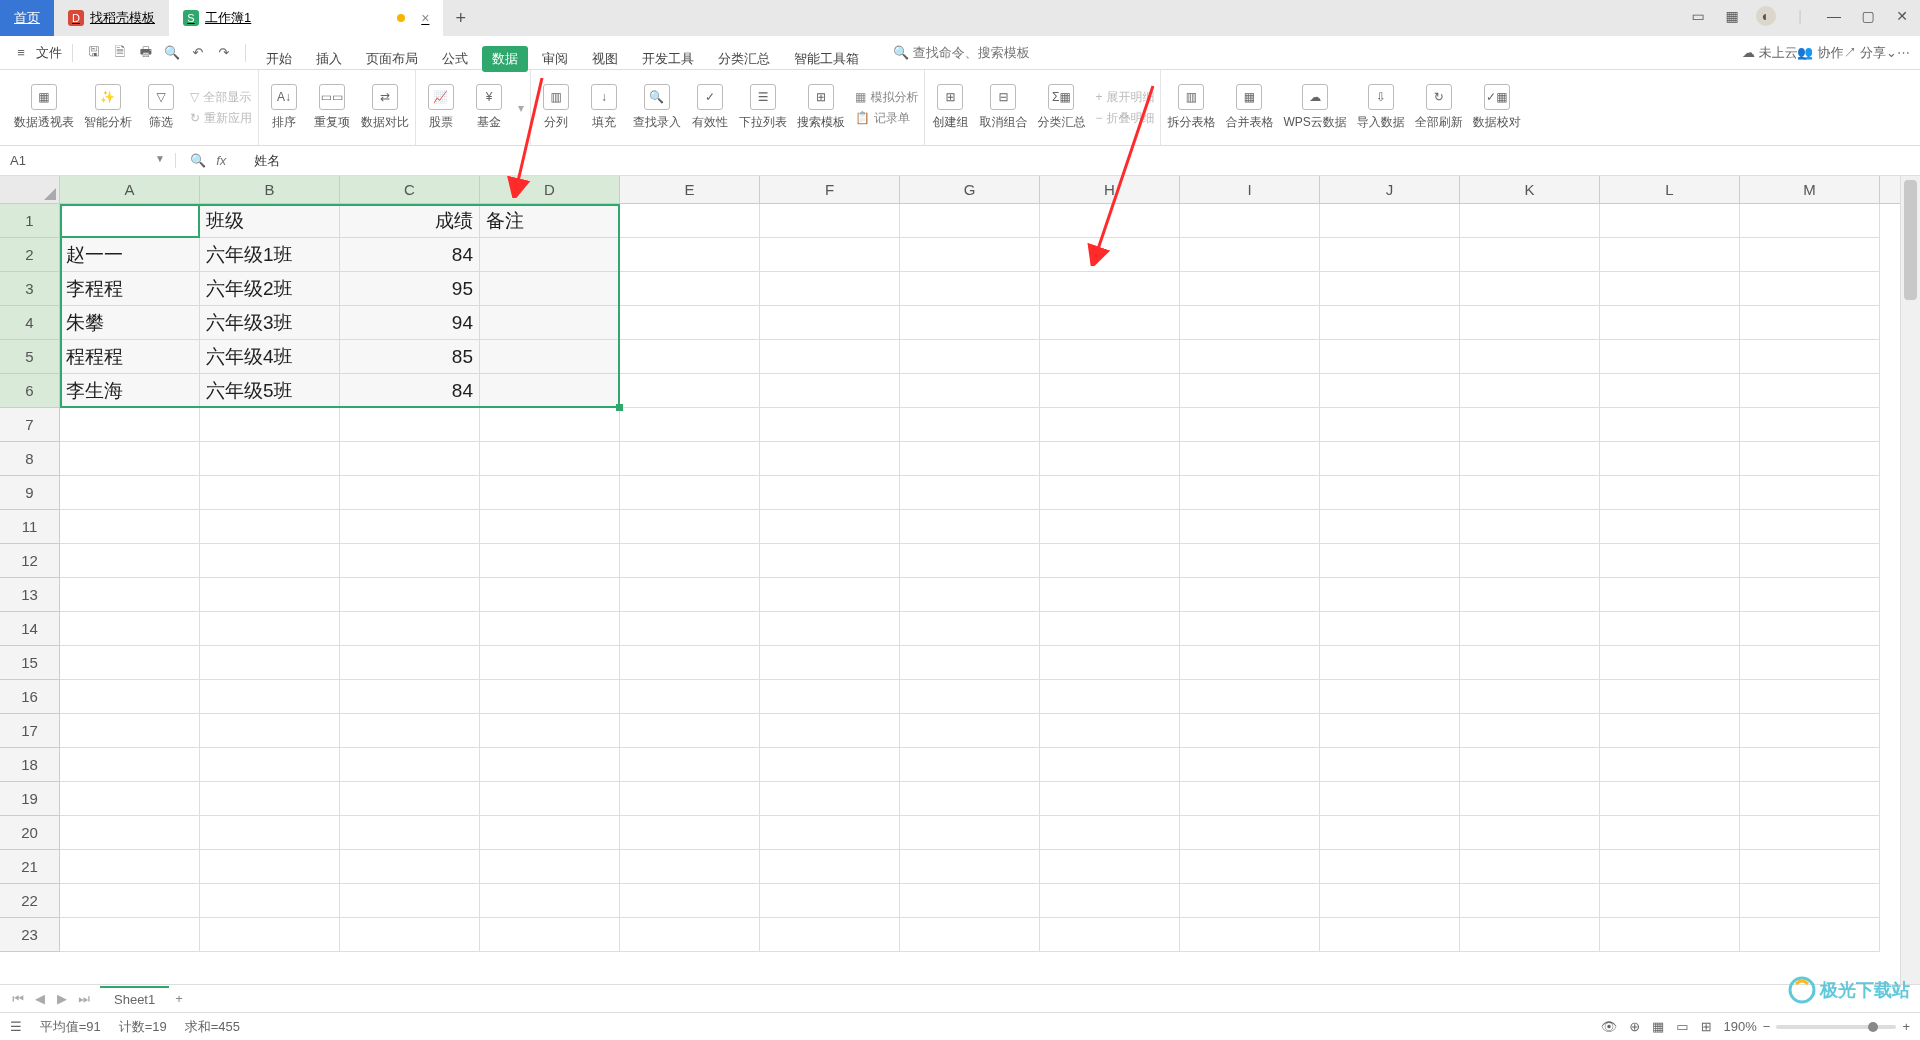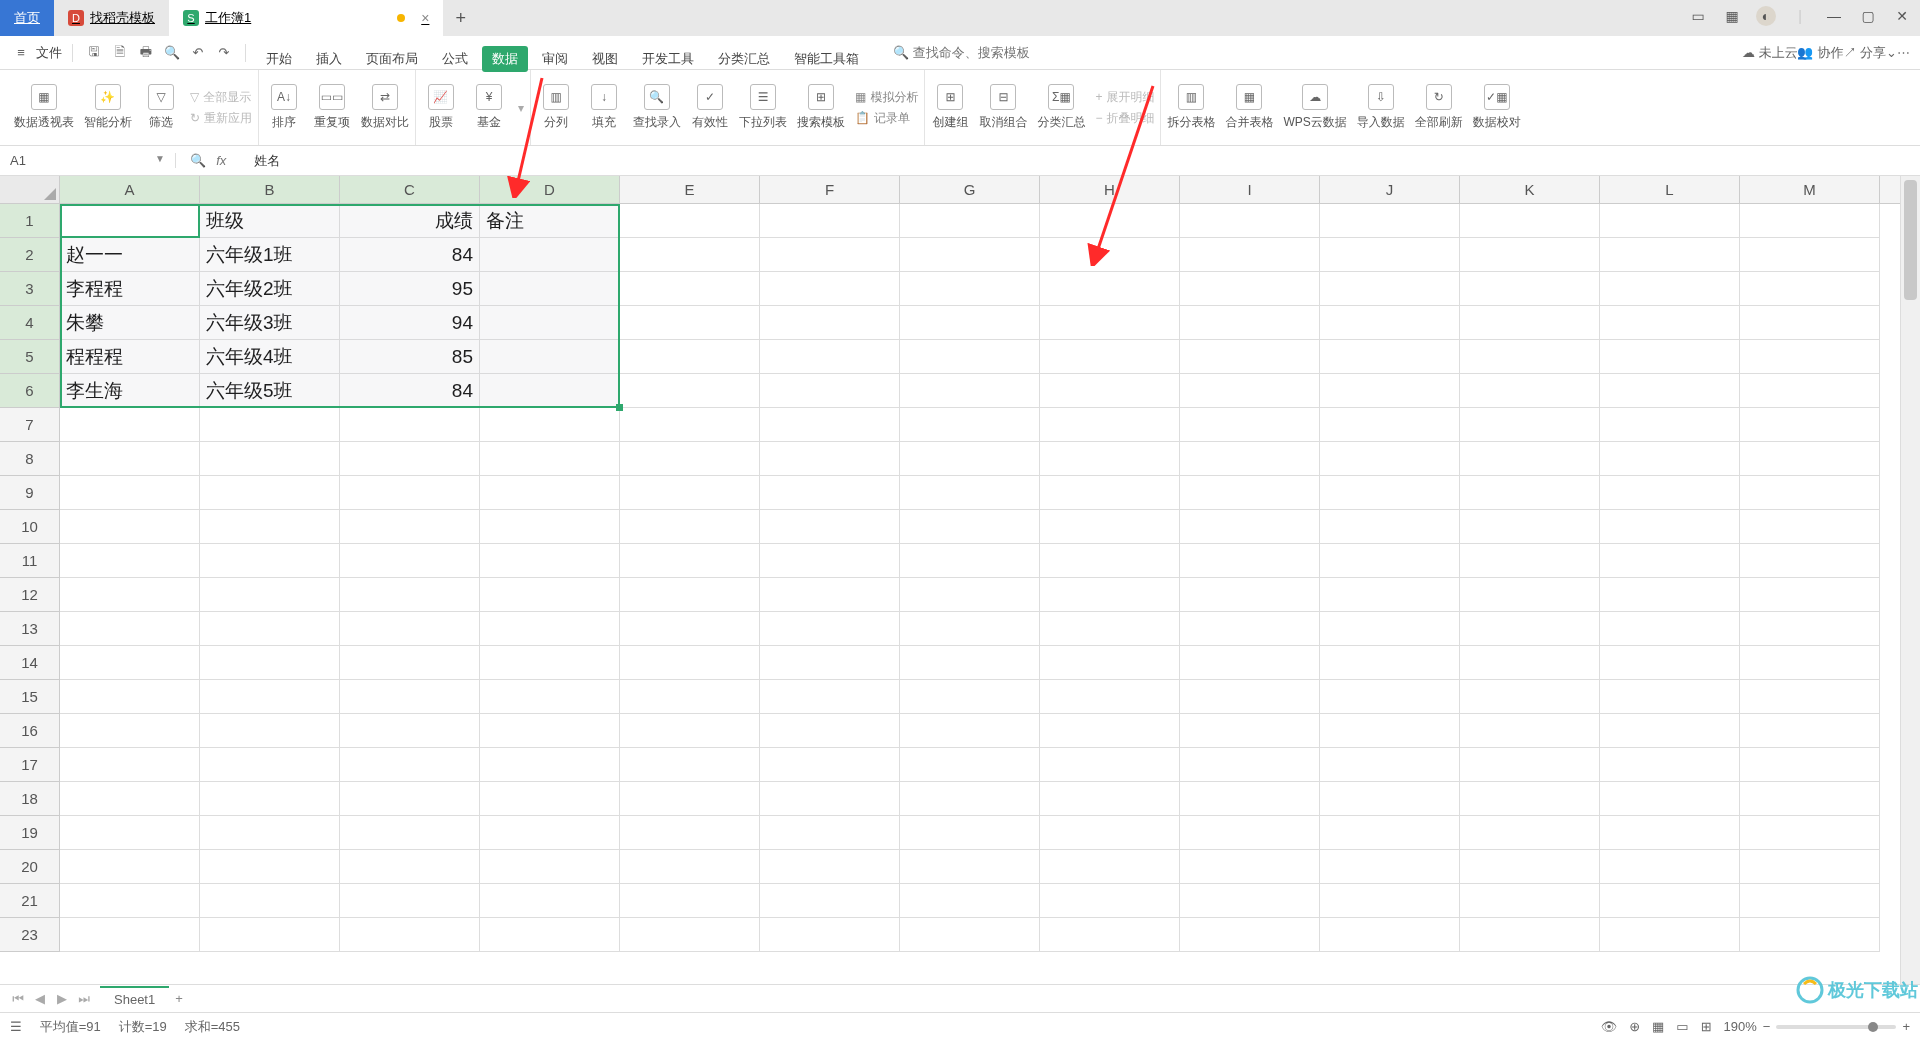--- a/index.html
+++ b/index.html
@@ -55,21 +55,21 @@
 .sheet-tab{height:28px;display:flex;align-items:center;border-top:1px solid #ddd;font-size:13px;color:#666;padding:0 8px;gap:6px;}
 .sheet-tab .nav{display:flex;gap:2px;}
 .sheet-tab .nav span{width:20px;text-align:center;color:#aaa;}
 .sheet-tab .sh{padding:4px 14px;border-top:2px solid #2ea86d;background:#fff;}
 .sheet-tab .plus{color:#888;}
 .status{height:28px;display:flex;align-items:center;border-top:1px solid #ddd;font-size:13px;color:#666;padding:0 10px;gap:18px;}
 .status .right{margin-left:auto;display:flex;gap:12px;align-items:center;}
 .status .zoom{display:flex;align-items:center;gap:6px;}
 .status .slider{width:120px;height:4px;background:#ddd;position:relative;border-radius:2px;}
 .status .slider .dot{position:absolute;width:10px;height:10px;background:#888;border-radius:50%;top:-3px;left:92px;}
-.watermark{position:absolute;right:2px;bottom:36px;display:flex;align-items:center;color:#4fc3d6;font-size:18px;font-weight:bold;gap:4px;pointer-events:none;opacity:.9}
+.watermark{position:absolute;right:10px;bottom:36px;display:flex;align-items:center;color:#4fc3d6;font-size:18px;font-weight:bold;gap:4px;pointer-events:none;opacity:.9}
 .scrollbar-v{position:absolute;right:0;top:0;bottom:0;width:20px;background:#f0f0f0;border-left:1px solid #ddd;}
 .scrollbar-v .thumb{position:absolute;left:3px;right:3px;top:4px;height:120px;background:#c8c8c8;border-radius:4px;}
 </style>
 </head>
 <body>
 
 <div class="title-tabs">
   <div class="tab home">首页</div>
   <div class="tab">
     <span class="red">D</span>
@@ -412,36 +412,20 @@
         <div class="cell"></div>
         <div class="cell"></div>
         <div class="cell"></div>
         <div class="cell"></div>
         <div class="cell"></div>
         <div class="cell"></div>
         <div class="cell"></div>
         <div class="cell"></div>
       </div>
       <div class="row">
-        <div class="rh">10</div>
-        <div class="cell"></div>
-        <div class="cell"></div>
-        <div class="cell num"></div>
-        <div class="cell"></div>
-        <div class="cell"></div>
-        <div class="cell"></div>
-        <div class="cell"></div>
-        <div class="cell"></div>
-        <div class="cell"></div>
-        <div class="cell"></div>
-        <div class="cell"></div>
-        <div class="cell"></div>
-        <div class="cell"></div>
-      </div>
-      <div class="row">
         <div class="rh">11</div>
         <div class="cell"></div>
         <div class="cell"></div>
         <div class="cell num"></div>
         <div class="cell"></div>
         <div class="cell"></div>
         <div class="cell"></div>
         <div class="cell"></div>
         <div class="cell"></div>
         <div class="cell"></div>
@@ -589,20 +573,36 @@
         <div class="cell"></div>
         <div class="cell"></div>
         <div class="cell"></div>
         <div class="cell"></div>
         <div class="cell"></div>
         <div class="cell"></div>
         <div class="cell"></div>
       </div>
       <div class="row">
         <div class="rh">21</div>
+        <div class="cell"></div>
+        <div class="cell"></div>
+        <div class="cell num"></div>
+        <div class="cell"></div>
+        <div class="cell"></div>
+        <div class="cell"></div>
+        <div class="cell"></div>
+        <div class="cell"></div>
+        <div class="cell"></div>
+        <div class="cell"></div>
+        <div class="cell"></div>
+        <div class="cell"></div>
+        <div class="cell"></div>
+      </div>
+      <div class="row">
+        <div class="rh">22</div>
         <div class="cell"></div>
         <div class="cell"></div>
         <div class="cell num"></div>
         <div class="cell"></div>
         <div class="cell"></div>
         <div class="cell"></div>
         <div class="cell"></div>
         <div class="cell"></div>
         <div class="cell"></div>
         <div class="cell"></div>

